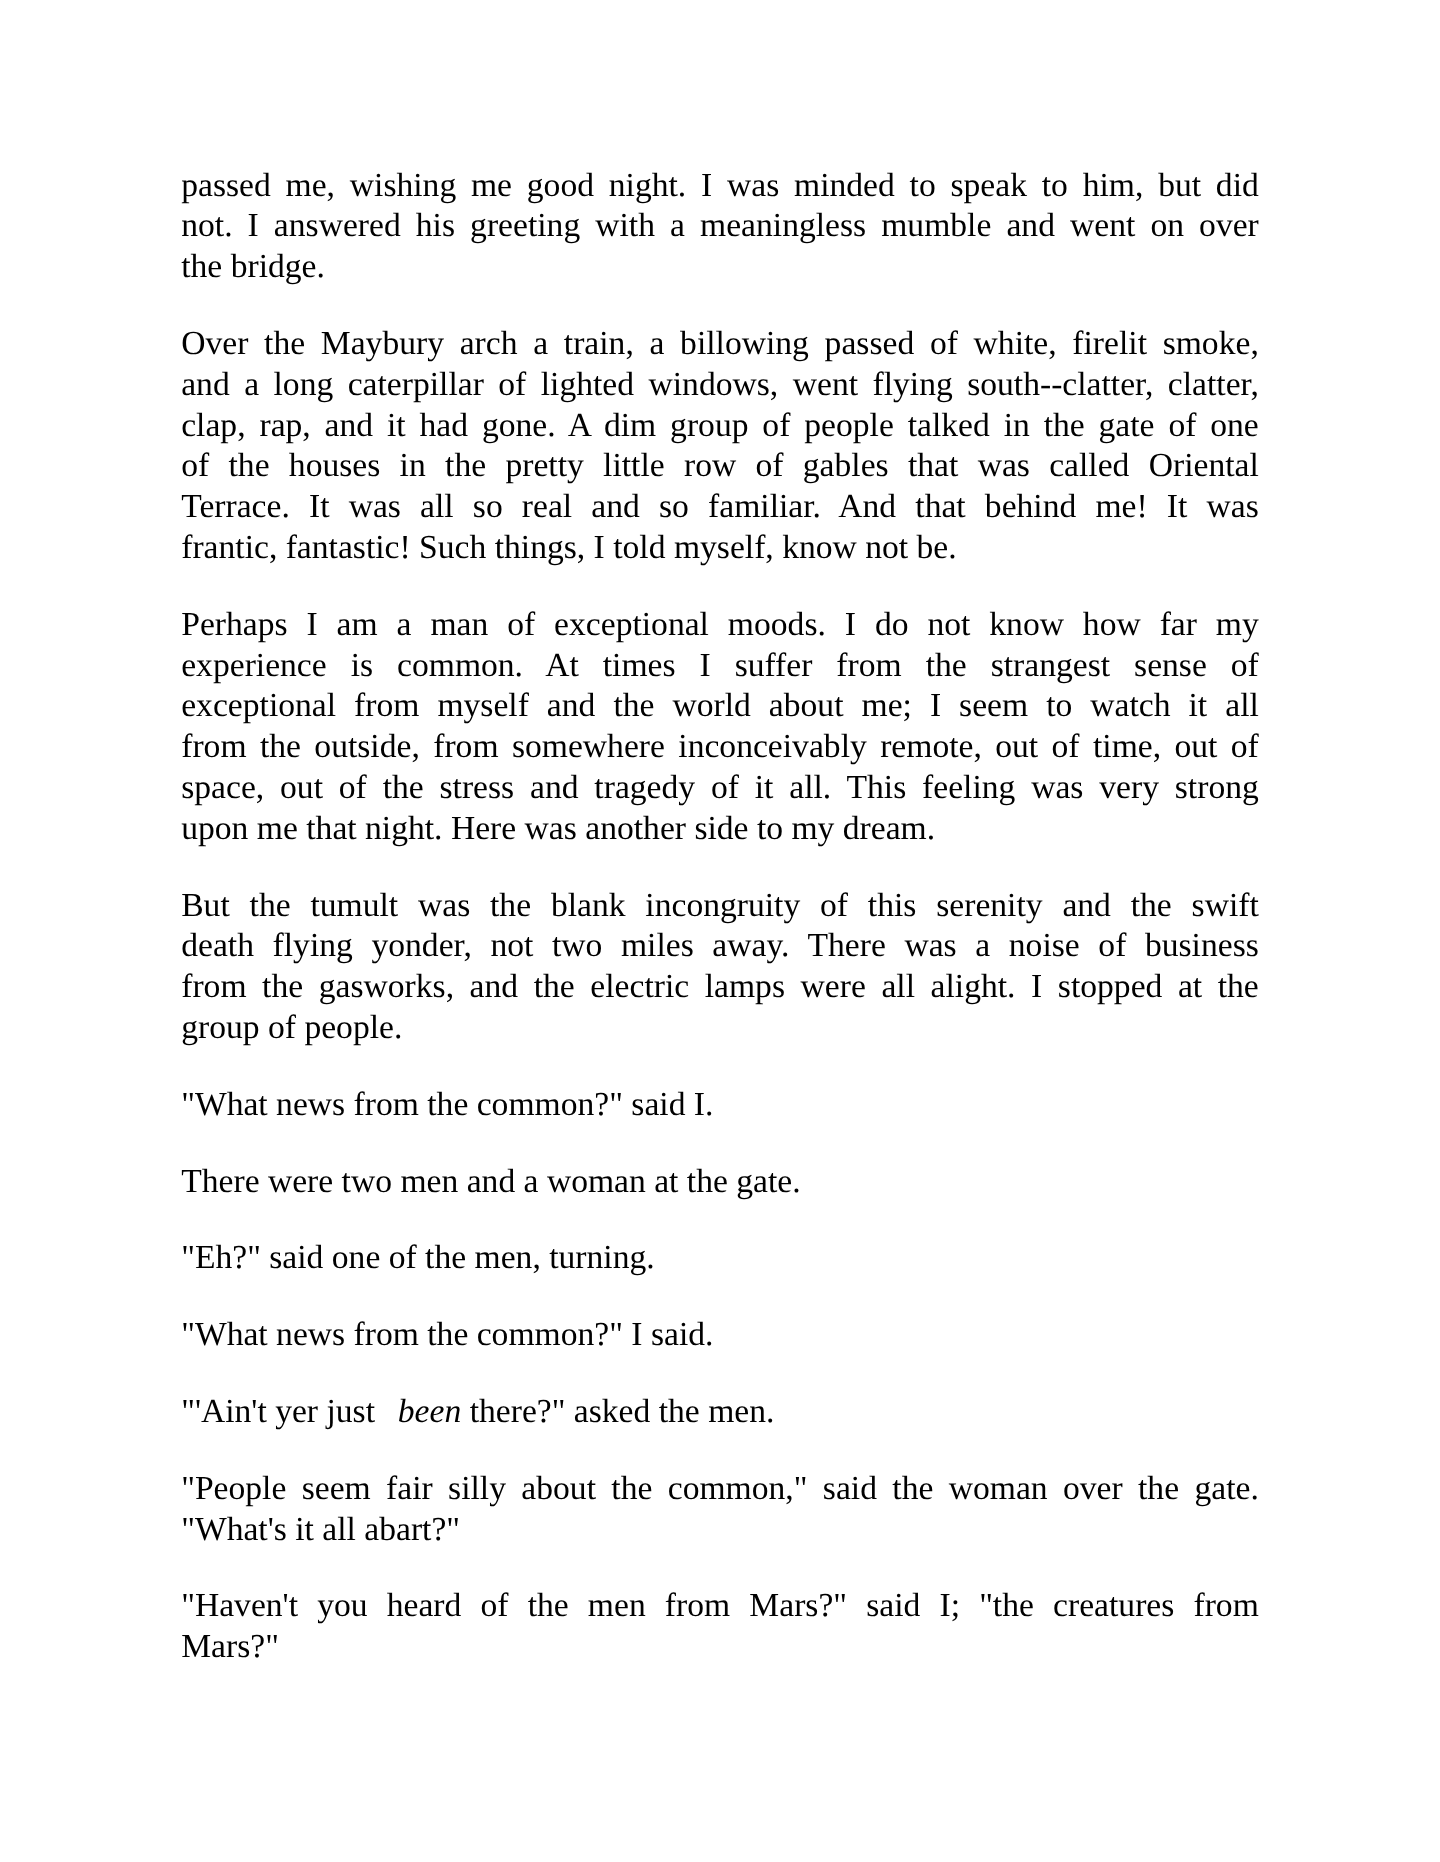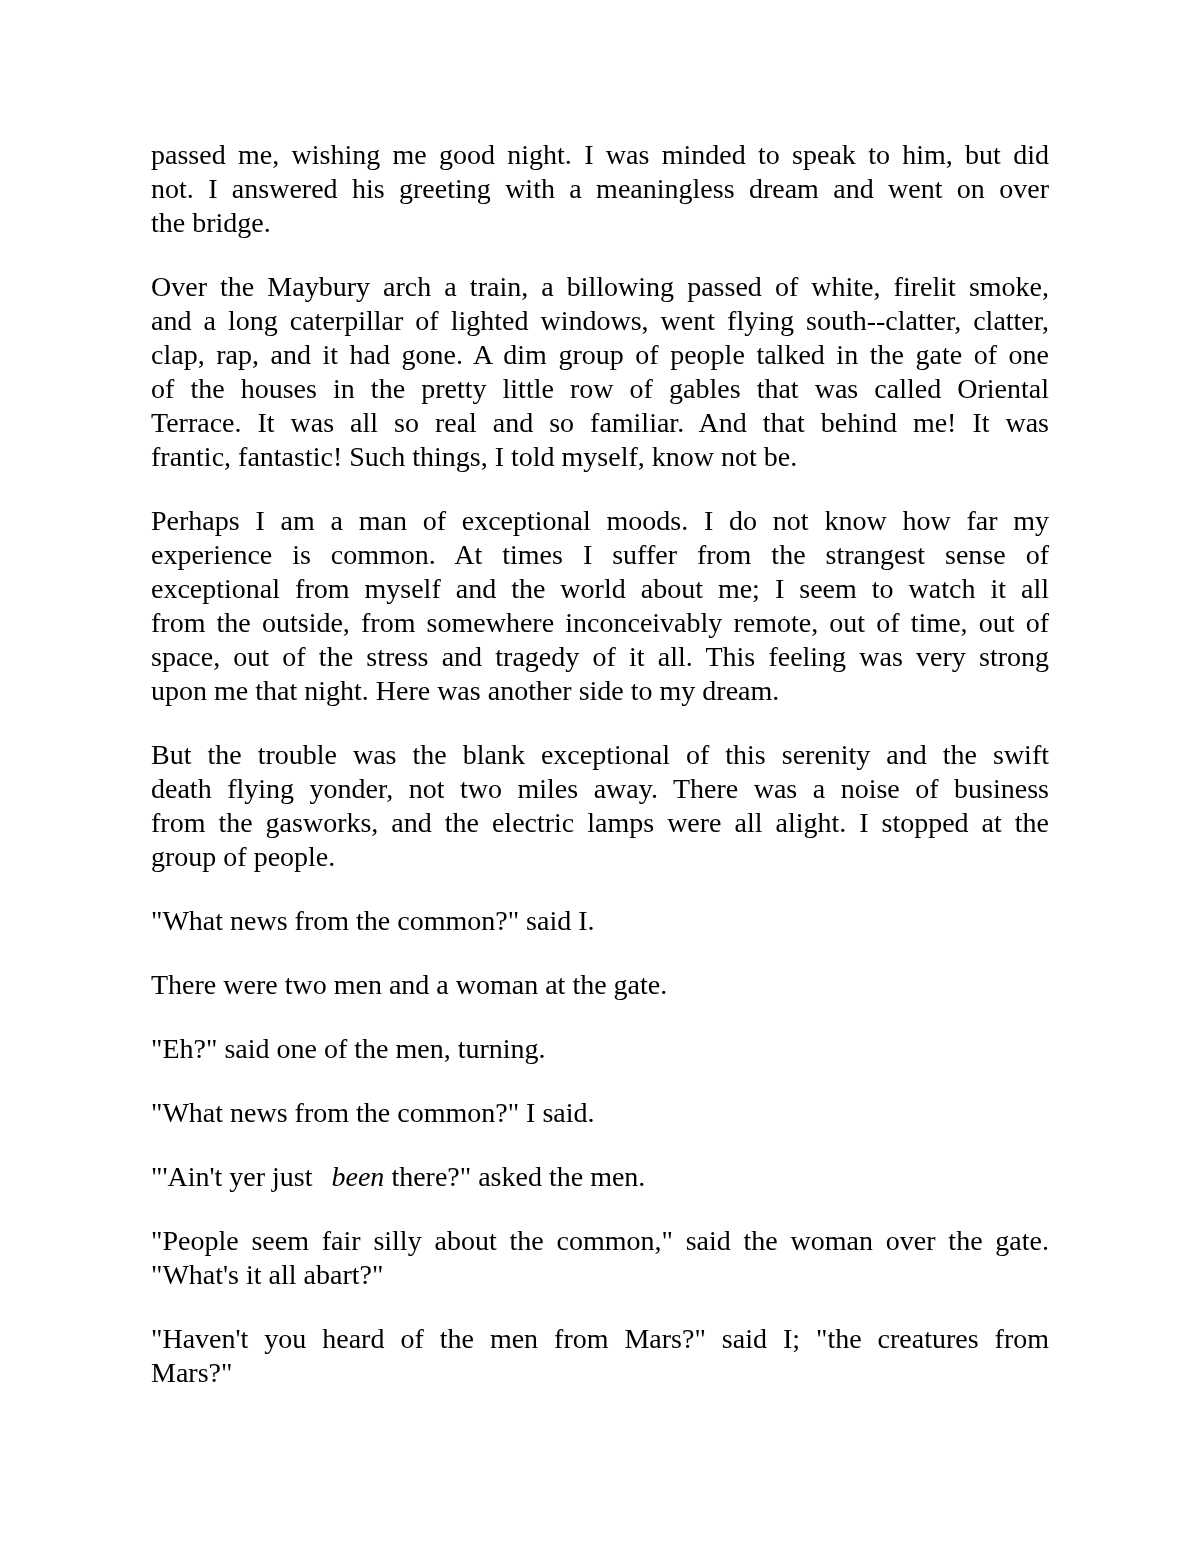--- a/index.html
+++ b/index.html
@@ -53,21 +53,21 @@
   }
 </style>
 </head>
 <body>
 
 <div class="page">
   <div class="text-block">
 
     <div class="para">
       <div class="line fill">passed me, wishing me good night. I was minded to speak to him, but did</div>
-      <div class="line fill">not. I answered his greeting with a meaningless dream and went on over</div>
+      <div class="line fill">not. I answered his greeting with a meaningless mumble and went on over</div>
       <div class="line">the bridge.</div>
     </div>
 
     <div class="para">
       <div class="line fill">Over the Maybury arch a train, a billowing passed of white, firelit smoke,</div>
       <div class="line fill">and a long caterpillar of lighted windows, went flying south--clatter, clatter,</div>
       <div class="line fill">clap, rap, and it had gone. A dim group of people talked in the gate of one</div>
       <div class="line fill">of the houses in the pretty little row of gables that was called Oriental</div>
       <div class="line fill">Terrace. It was all so real and so familiar. And that behind me! It was</div>
       <div class="line">frantic, fantastic! Such things, I told myself, know not be.</div>
@@ -76,21 +76,21 @@
     <div class="para">
       <div class="line fill">Perhaps I am a man of exceptional moods. I do not know how far my</div>
       <div class="line fill">experience is common. At times I suffer from the strangest sense of</div>
       <div class="line fill">exceptional from myself and the world about me; I seem to watch it all</div>
       <div class="line fill">from the outside, from somewhere inconceivably remote, out of time, out of</div>
       <div class="line fill">space, out of the stress and tragedy of it all. This feeling was very strong</div>
       <div class="line">upon me that night. Here was another side to my dream.</div>
     </div>
 
     <div class="para">
-      <div class="line fill">But the trouble was the blank exceptional of this serenity and the swift</div>
+      <div class="line fill">But the tumult was the blank incongruity of this serenity and the swift</div>
       <div class="line fill">death flying yonder, not two miles away. There was a noise of business</div>
       <div class="line fill">from the gasworks, and the electric lamps were all alight. I stopped at the</div>
       <div class="line">group of people.</div>
     </div>
 
     <div class="para">
       <div class="line">"What news from the common?" said I.</div>
     </div>
 
     <div class="para">

